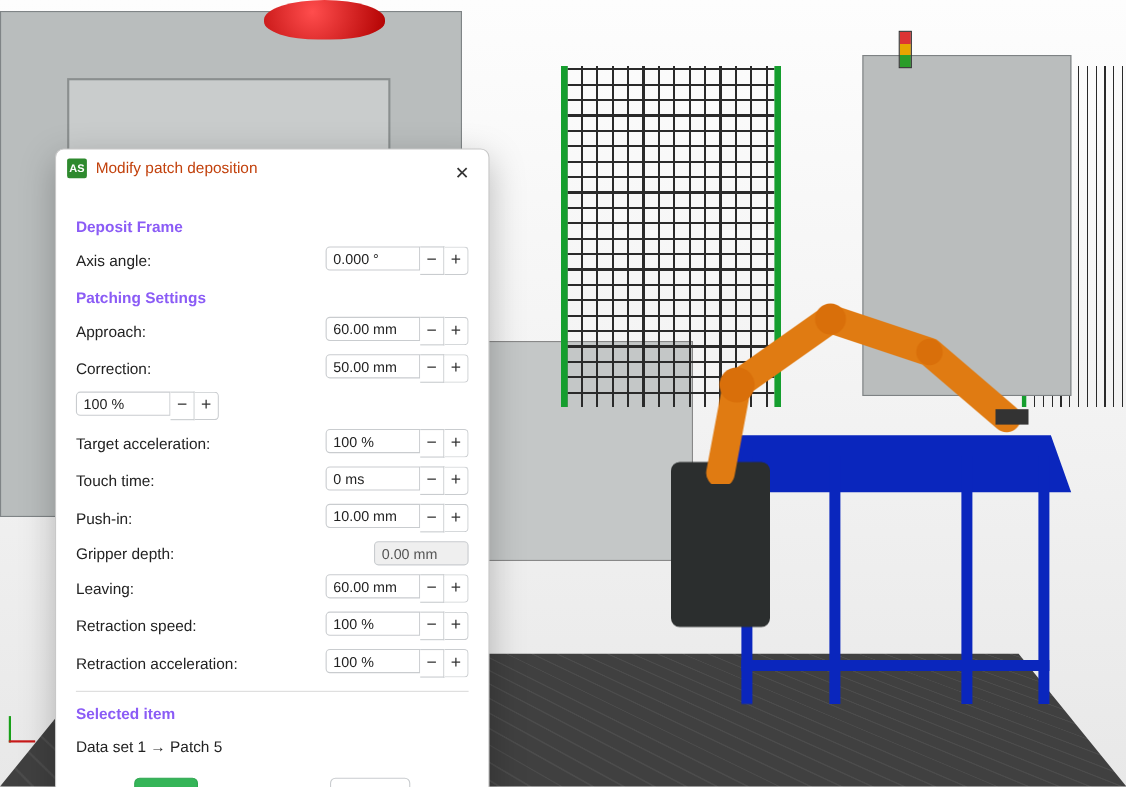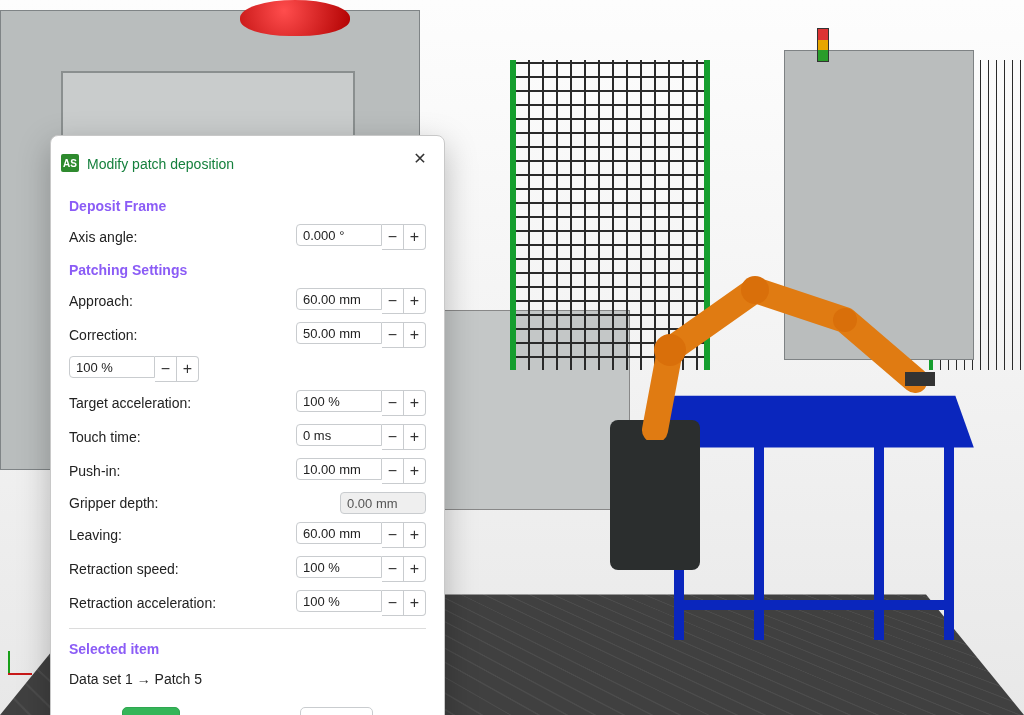--- a/index.html
+++ b/index.html
@@ -91,29 +91,29 @@
 
   
   .dialog {
     position:absolute; left:50px; top:135px; width:395px;
     background:#ffffff;
     border:1px solid #c8c8c8;
     border-radius:8px;
     box-shadow: 0 10px 32px rgba(0,0,0,0.25);
   }
   .titlebar {
-    display:flex; align-items:flex-end; gap:8px;
+    display:flex; align-items:flex-start; gap:8px;
     padding:8px 10px;
   }
   .app-icon {
     width:18px; height:18px; background:#2e8a2e;
     display:flex; align-items:center; justify-content:center;
     color:#fff; font-size:10px; font-weight:bold; border-radius:2px;
   }
-  .title { flex:1; font-size:14px; color:#15803d; }
+  .title { flex:1; font-size:14px; color:#c2410c; }
   .close-btn {
     width:28px; height:28px; border:none; background:transparent; cursor:pointer;
     font-size:16px; color:#333; border-radius:4px;
   }
   .content { padding: 6px 18px 16px 18px; }
   .section-h {
     font-weight:700; color:#8b5cf6; margin-top:12px; margin-bottom:10px;
     font-size:14px;
   }
   .row {

